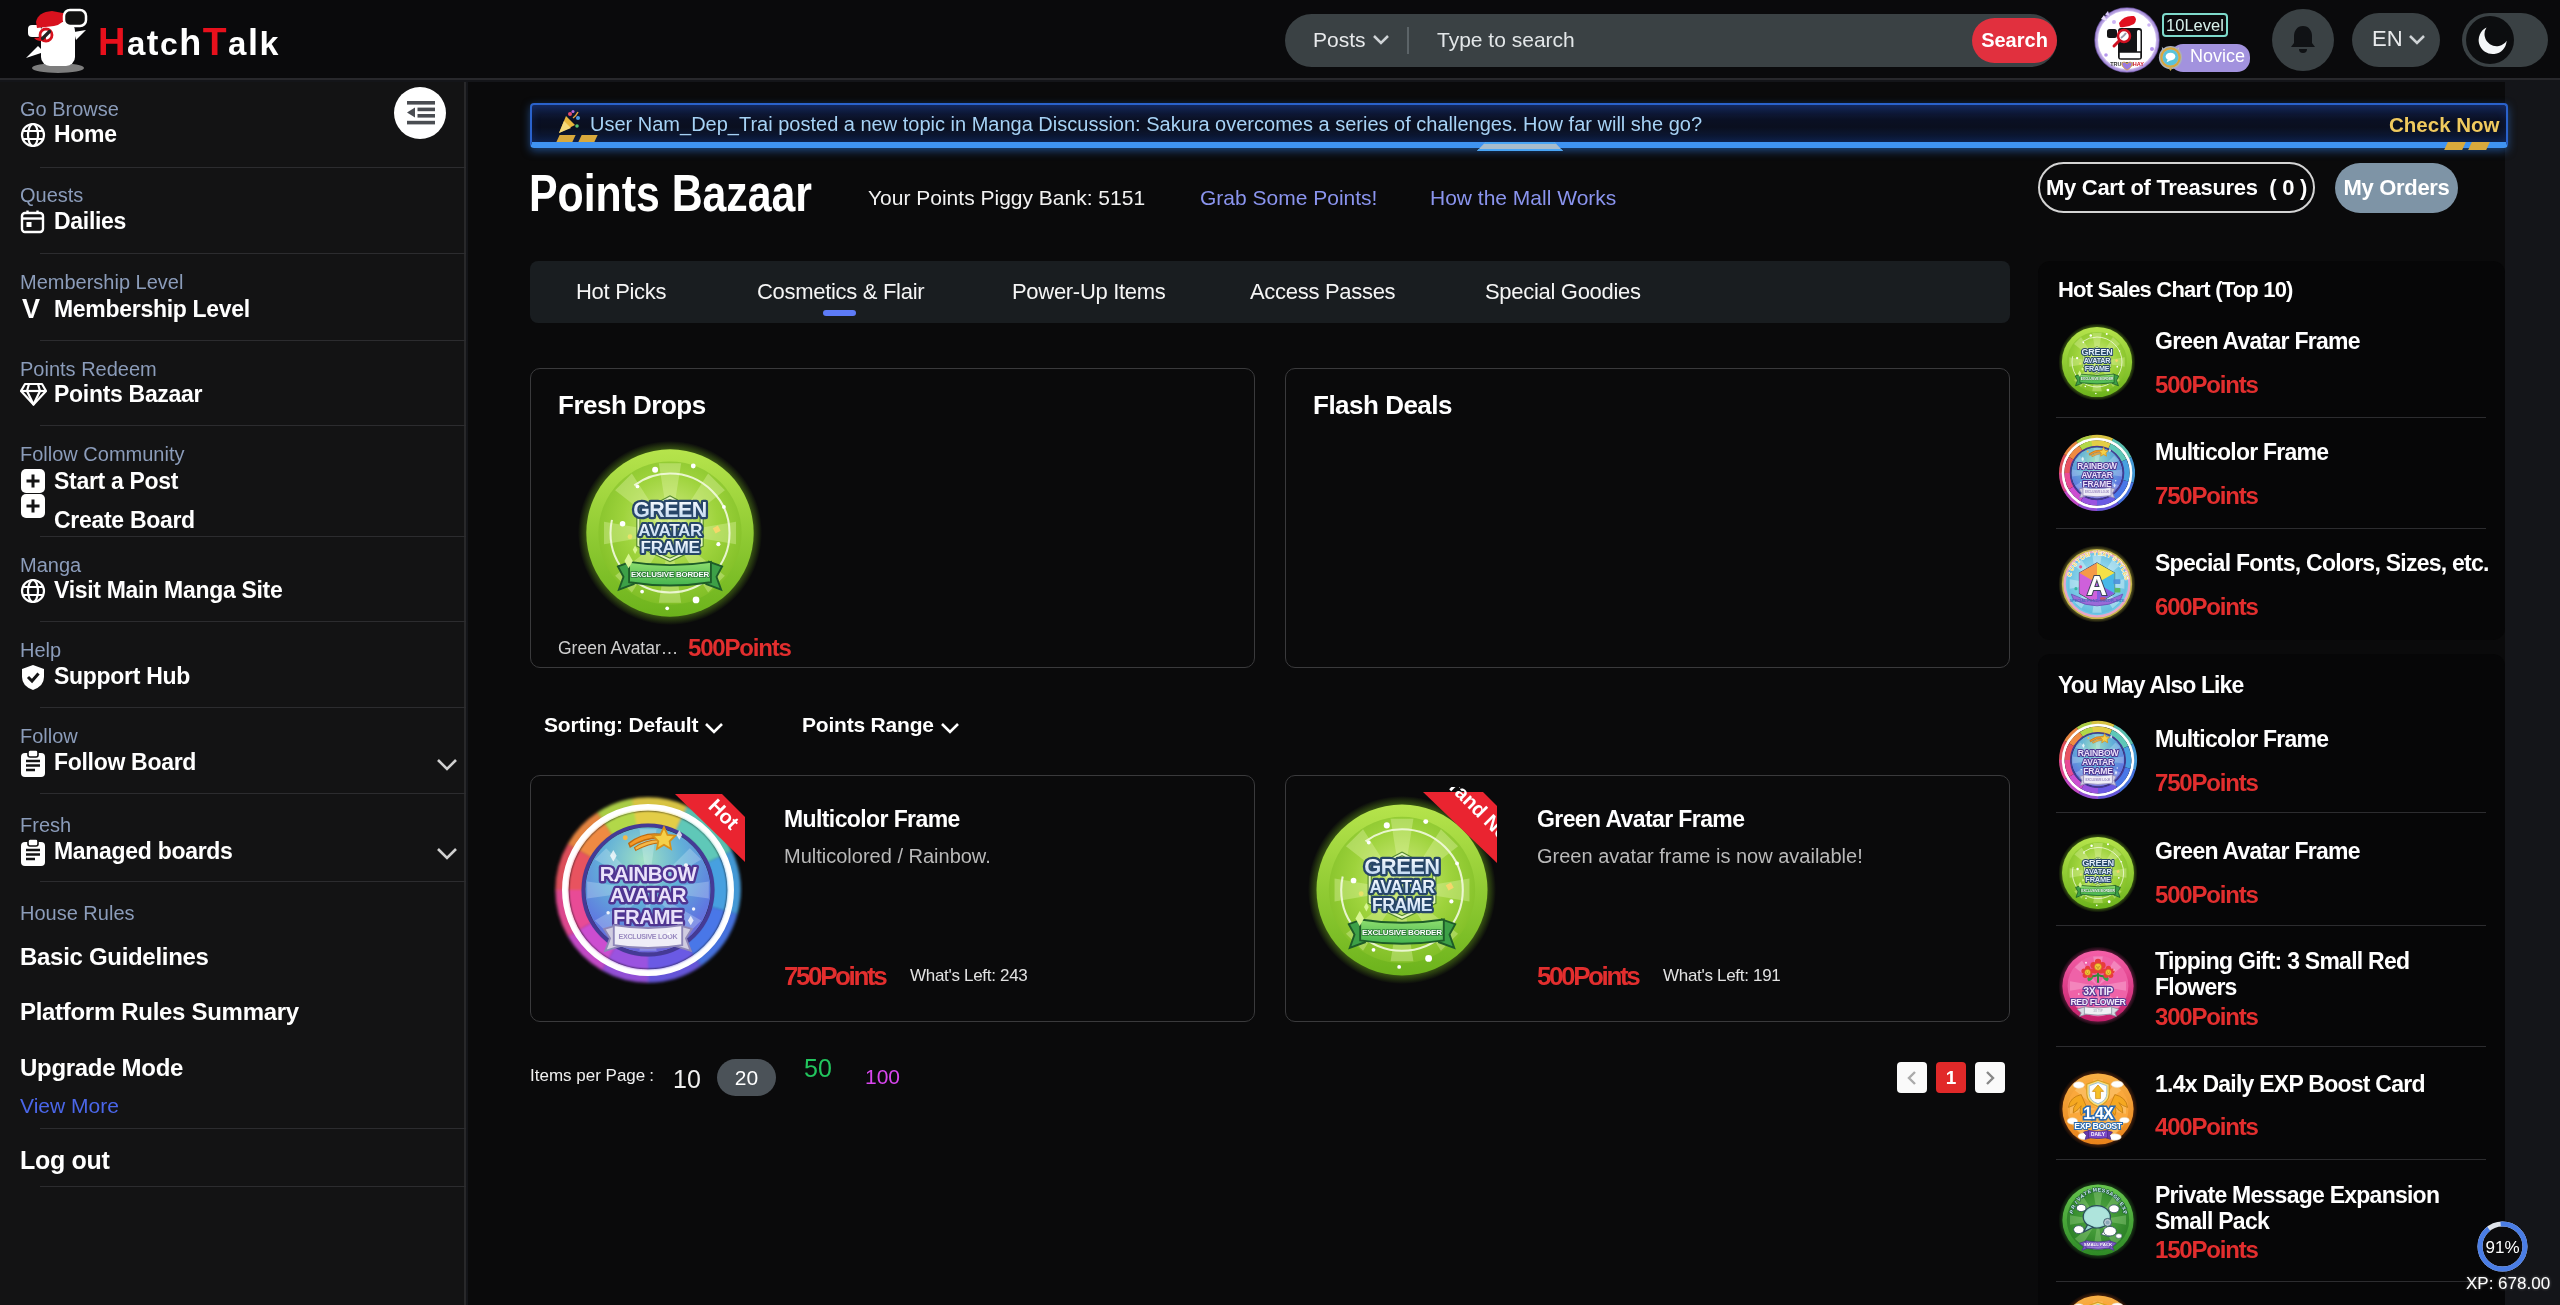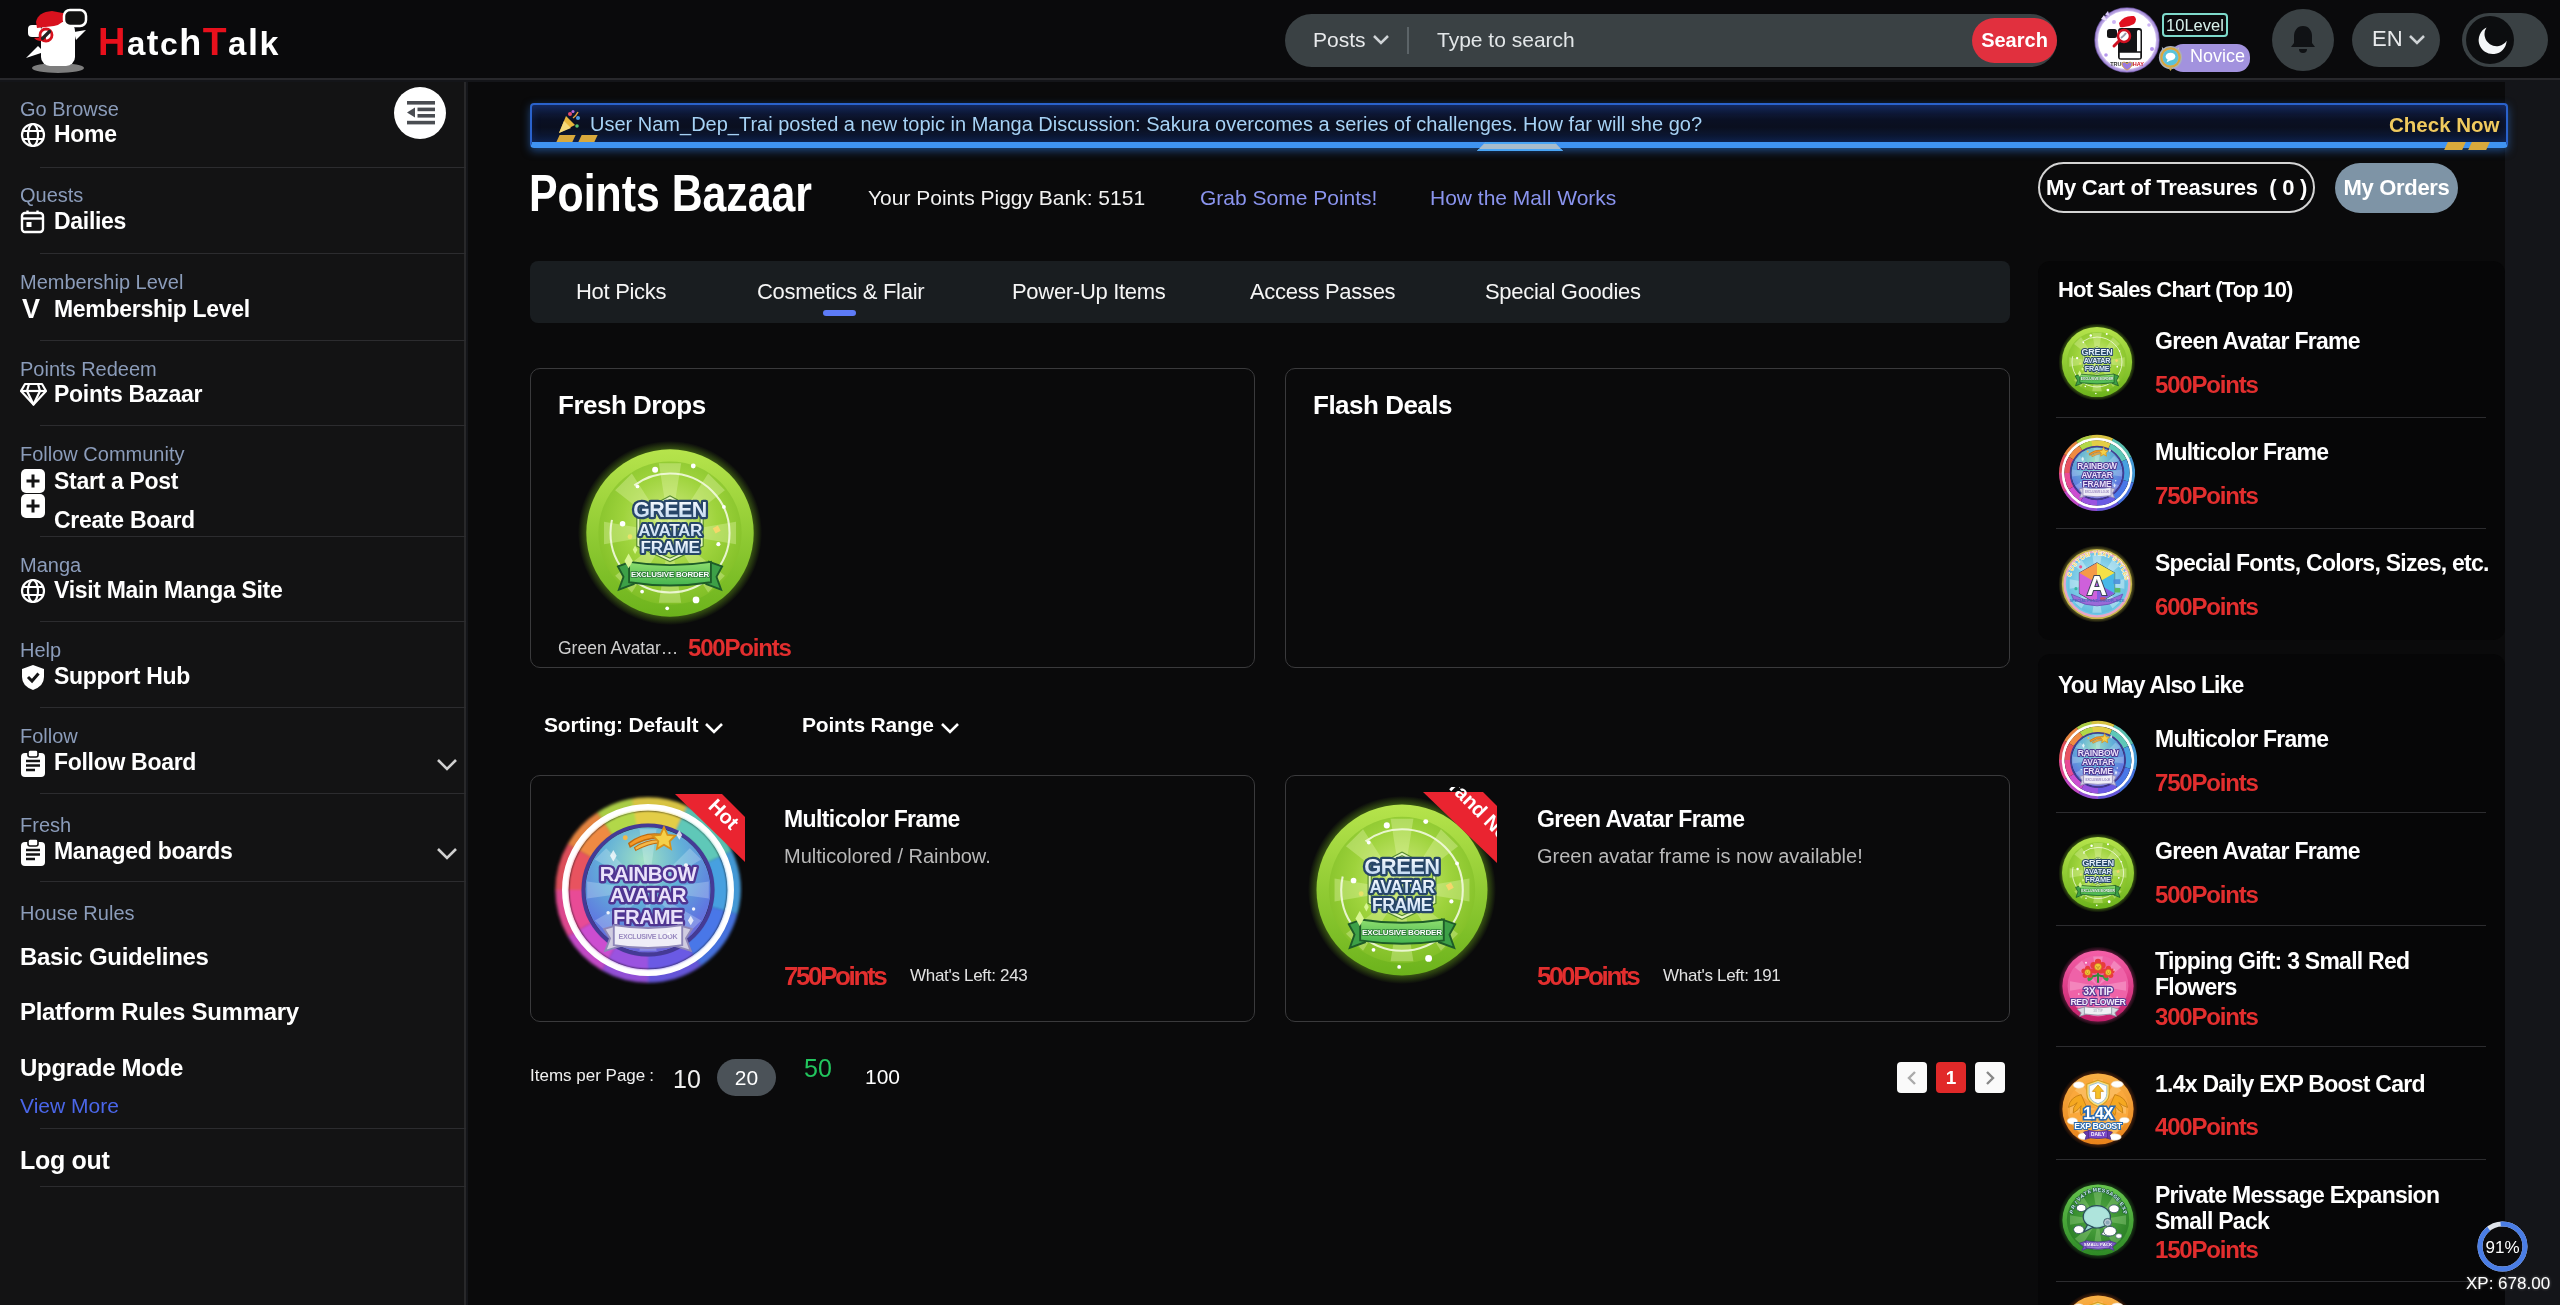--- a/index.html
+++ b/index.html
@@ -290,21 +290,21 @@
 </div>
 <div class="abs" style="left:1537px;top:806px;font-size:23px;font-weight:bold;letter-spacing:-0.6px;">Green Avatar Frame</div>
 <div class="abs" style="left:1537px;top:845px;font-size:20px;color:#b9b9b9;">Green avatar frame is now available!</div>
 <div class="abs red" style="left:1537px;top:961px;font-size:26px;letter-spacing:-2.4px;">500Points</div>
 <div class="abs" style="left:1663px;top:966px;font-size:17px;letter-spacing:-0.3px;color:#e2e2e2;">What's Left: 191</div>
 
 <div class="abs" style="left:530px;top:1066px;font-size:17px;color:#f0f0f0;">Items per Page<span style="margin-left:4px;">:</span></div>
 <div class="abs" style="left:673px;top:1065px;font-size:25px;color:#f0f0f0;">10</div>
 <div class="abs" style="left:717px;top:1059px;width:59px;height:37px;background:#4b5258;border-radius:19px;text-align:center;line-height:37px;font-size:21px;color:#fff;">20</div>
 <div class="abs" style="left:804px;top:1054px;font-size:25px;color:#22c55e;">50</div>
-<div class="abs" style="left:865px;top:1065px;font-size:21px;color:#ffffff;">100</div>
+<div class="abs" style="left:865px;top:1065px;font-size:21px;color:#d946ef;">100</div>
 <div class="abs" style="left:1897px;top:1062px;width:30px;height:31px;background:#fafafa;border-radius:4px;"></div>
 <svg class="abs" style="left:1905px;top:1070px;" width="14" height="16" viewBox="0 0 14 16">
     <path d="M10 2 L4 8 L10 14" fill="none" stroke="#aaa" stroke-width="2.4"></path>
   </svg>
 <div class="abs" style="left:1936px;top:1062px;width:30px;height:31px;background:#e12929;border-radius:4px;text-align:center;line-height:31px;font-size:19px;font-weight:bold;color:#fff;">1</div>
 <div class="abs" style="left:1975px;top:1062px;width:30px;height:31px;background:#fafafa;border-radius:4px;"></div>
 <svg class="abs" style="left:1983px;top:1070px;" width="14" height="16" viewBox="0 0 14 16">
     <path d="M4 2 L10 8 L4 14" fill="none" stroke="#888" stroke-width="2.4"></path>
   </svg>
 

